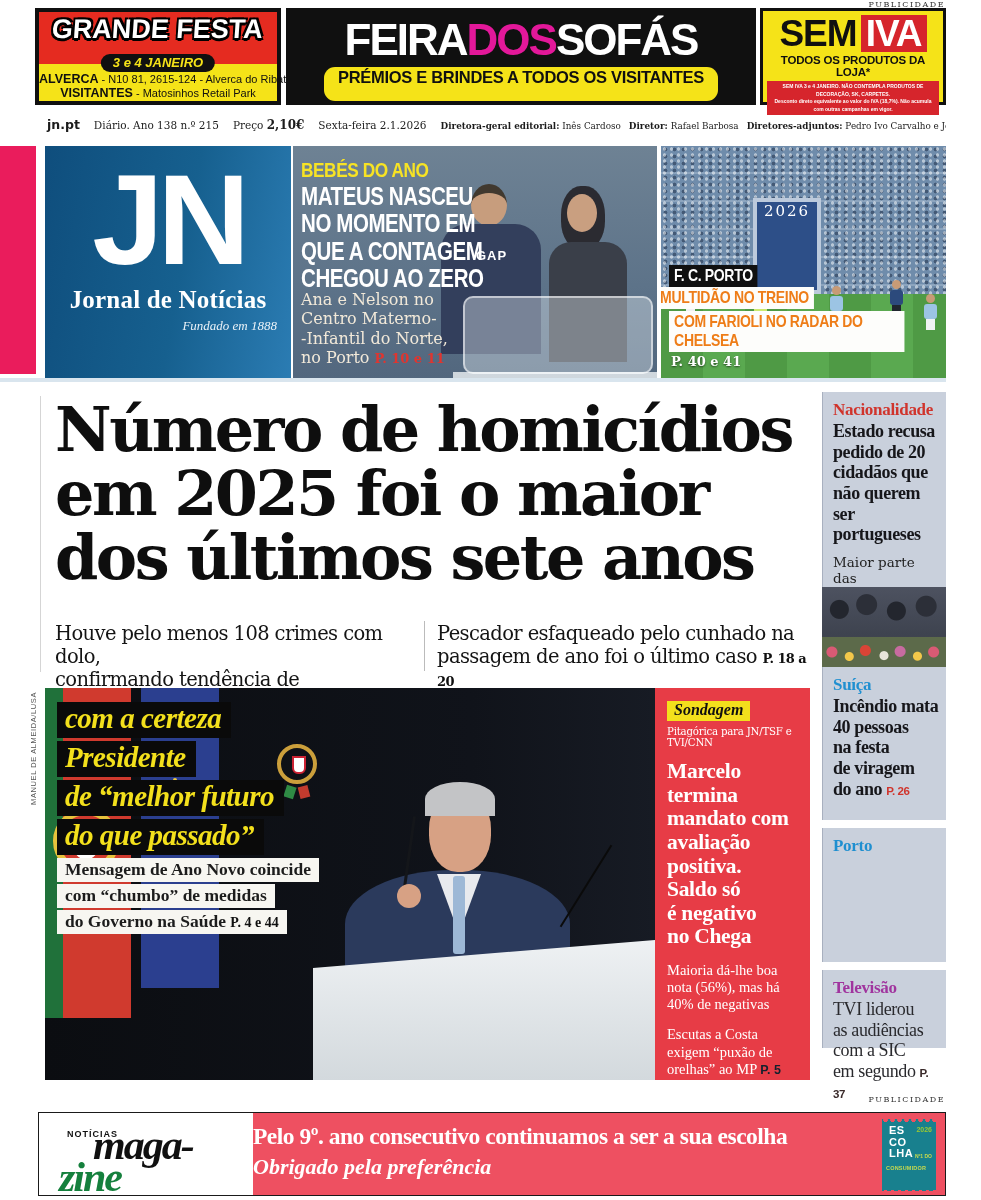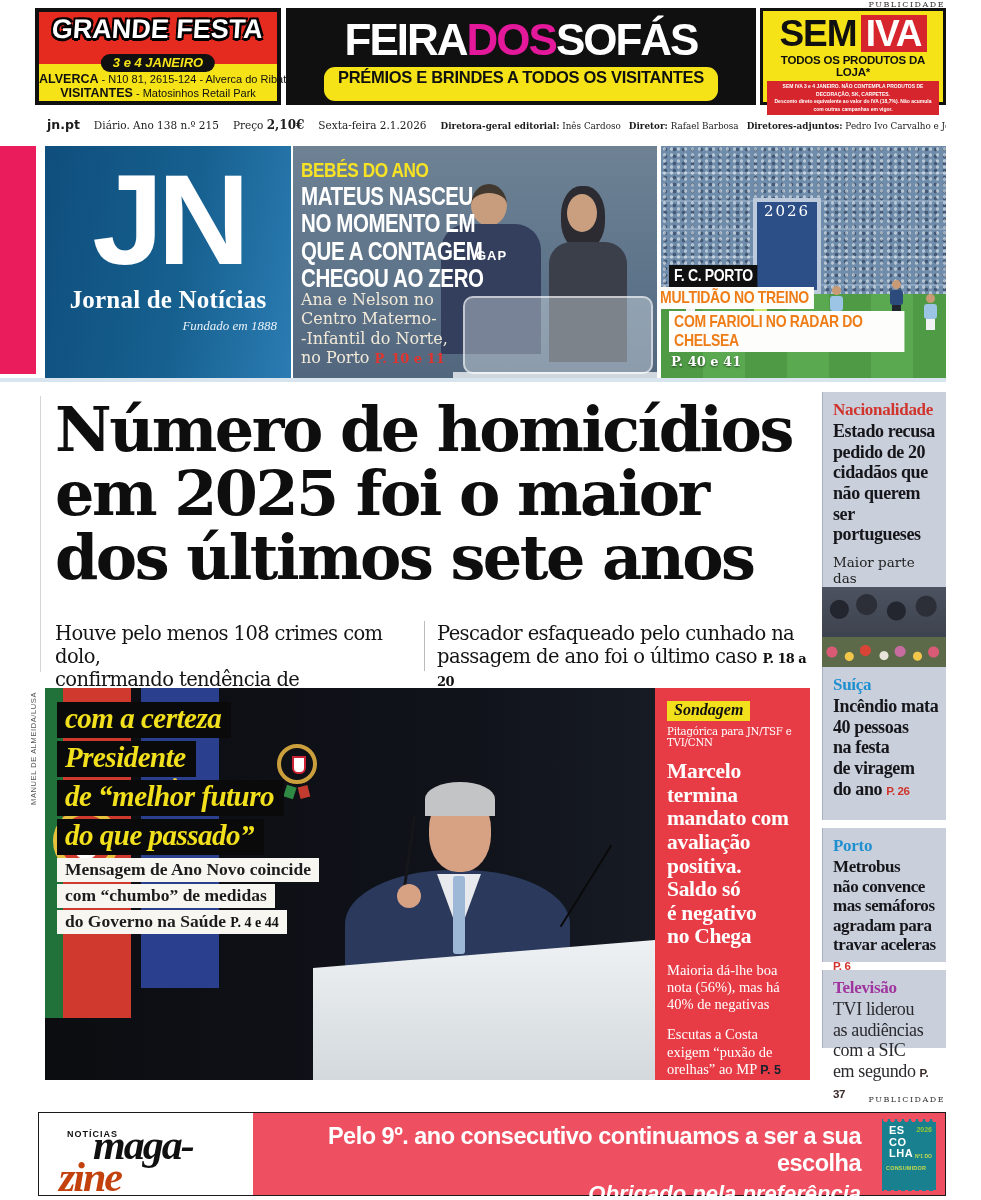--- a/index.html
+++ b/index.html
@@ -231,23 +231,23 @@
 
   
   .mag { left:38px; top:1112px; width:908px; height:84px; border:1px solid #1a1a1a;
       background:#ee5061; display:flex; }
   .mag-logo { width:214px; height:100%; background:#fff; position:relative; }
   .mag-small { position:absolute; left:28px; top:16px; font-size:9px; font-weight:800;
       letter-spacing:1px; color:#101010; }
   .mag-b1 { position:absolute; left:54px; top:8px; font-family:"Liberation Serif",serif;
       font-style:italic; font-weight:700; font-size:42px; letter-spacing:-2px; color:#101010; }
   .mag-b2 { position:absolute; left:20px; top:40px; font-family:"Liberation Serif",serif;
-      font-style:italic; font-weight:700; font-size:42px; letter-spacing:-2px; color:#c2410c; }
-  .mag-msgs { flex:1; color:#fff; text-align:right; padding:10px 84px 0 0;
-      font-family:Liberation Sans, sans-serif; }
+      font-style:italic; font-weight:700; font-size:42px; letter-spacing:-2px; color:#15803d; }
+  .mag-msgs { flex:1; color:#fff; text-align:left; padding:10px 84px 0 0;
+      font-family:Liberation Serif, serif; }
   .mag-m1 { font-weight:700; font-size:23.5px; letter-spacing:-0.5px; }
   .mag-m2 { font-style:italic; font-weight:700; font-size:22px; margin-top:4px; }
   .badge { position:absolute; right:9px; top:6px; width:54px; height:72px; background:#18808e;
       padding:6px 0 0 7px;
       background-image:
         radial-gradient(circle 2px, #ee5061 0 2px, transparent 2.5px),
         radial-gradient(circle 2px, #ee5061 0 2px, transparent 2.5px);
       background-position:0 -1px, 0 71px; background-size:7px 4px; background-repeat:repeat-x; }
   .badge .l { color:#fff; font-weight:800; font-size:11px; line-height:1.05; letter-spacing:.5px; }
   .badge .yr { position:absolute; right:4px; top:7px; color:#9bc832; font-weight:800; font-size:7px; }
@@ -477,27 +477,20 @@
     <span class="pre">Incêndio mata
 40 pessoas
 na festa
 de viragem
 do ano </span><span class="side-pg">P. 26</span>
   </div>
 </div>
 
 <div class="abs side-sec" style="top:828px; height:134px;">
   <div class="kicker" style="color:#1f8fd0;">Porto</div>
-  <div class="side-head" style="font-size:17px;">
-    <span class="pre">Metrobus
-não convence
-mas semáforos
-agradam para
-travar aceleras </span><span class="side-pg">P. 6</span>
-  </div>
 </div>
 
 <div class="abs side-sec" style="top:970px; height:78px;">
   <div class="kicker" style="color:#a0349e;">Televisão</div>
   <div class="side-head light">
     <span class="pre">TVI liderou
 as audiências
 com a SIC
 em segundo </span><span class="side-pg dark">P. 37</span>
   </div>

